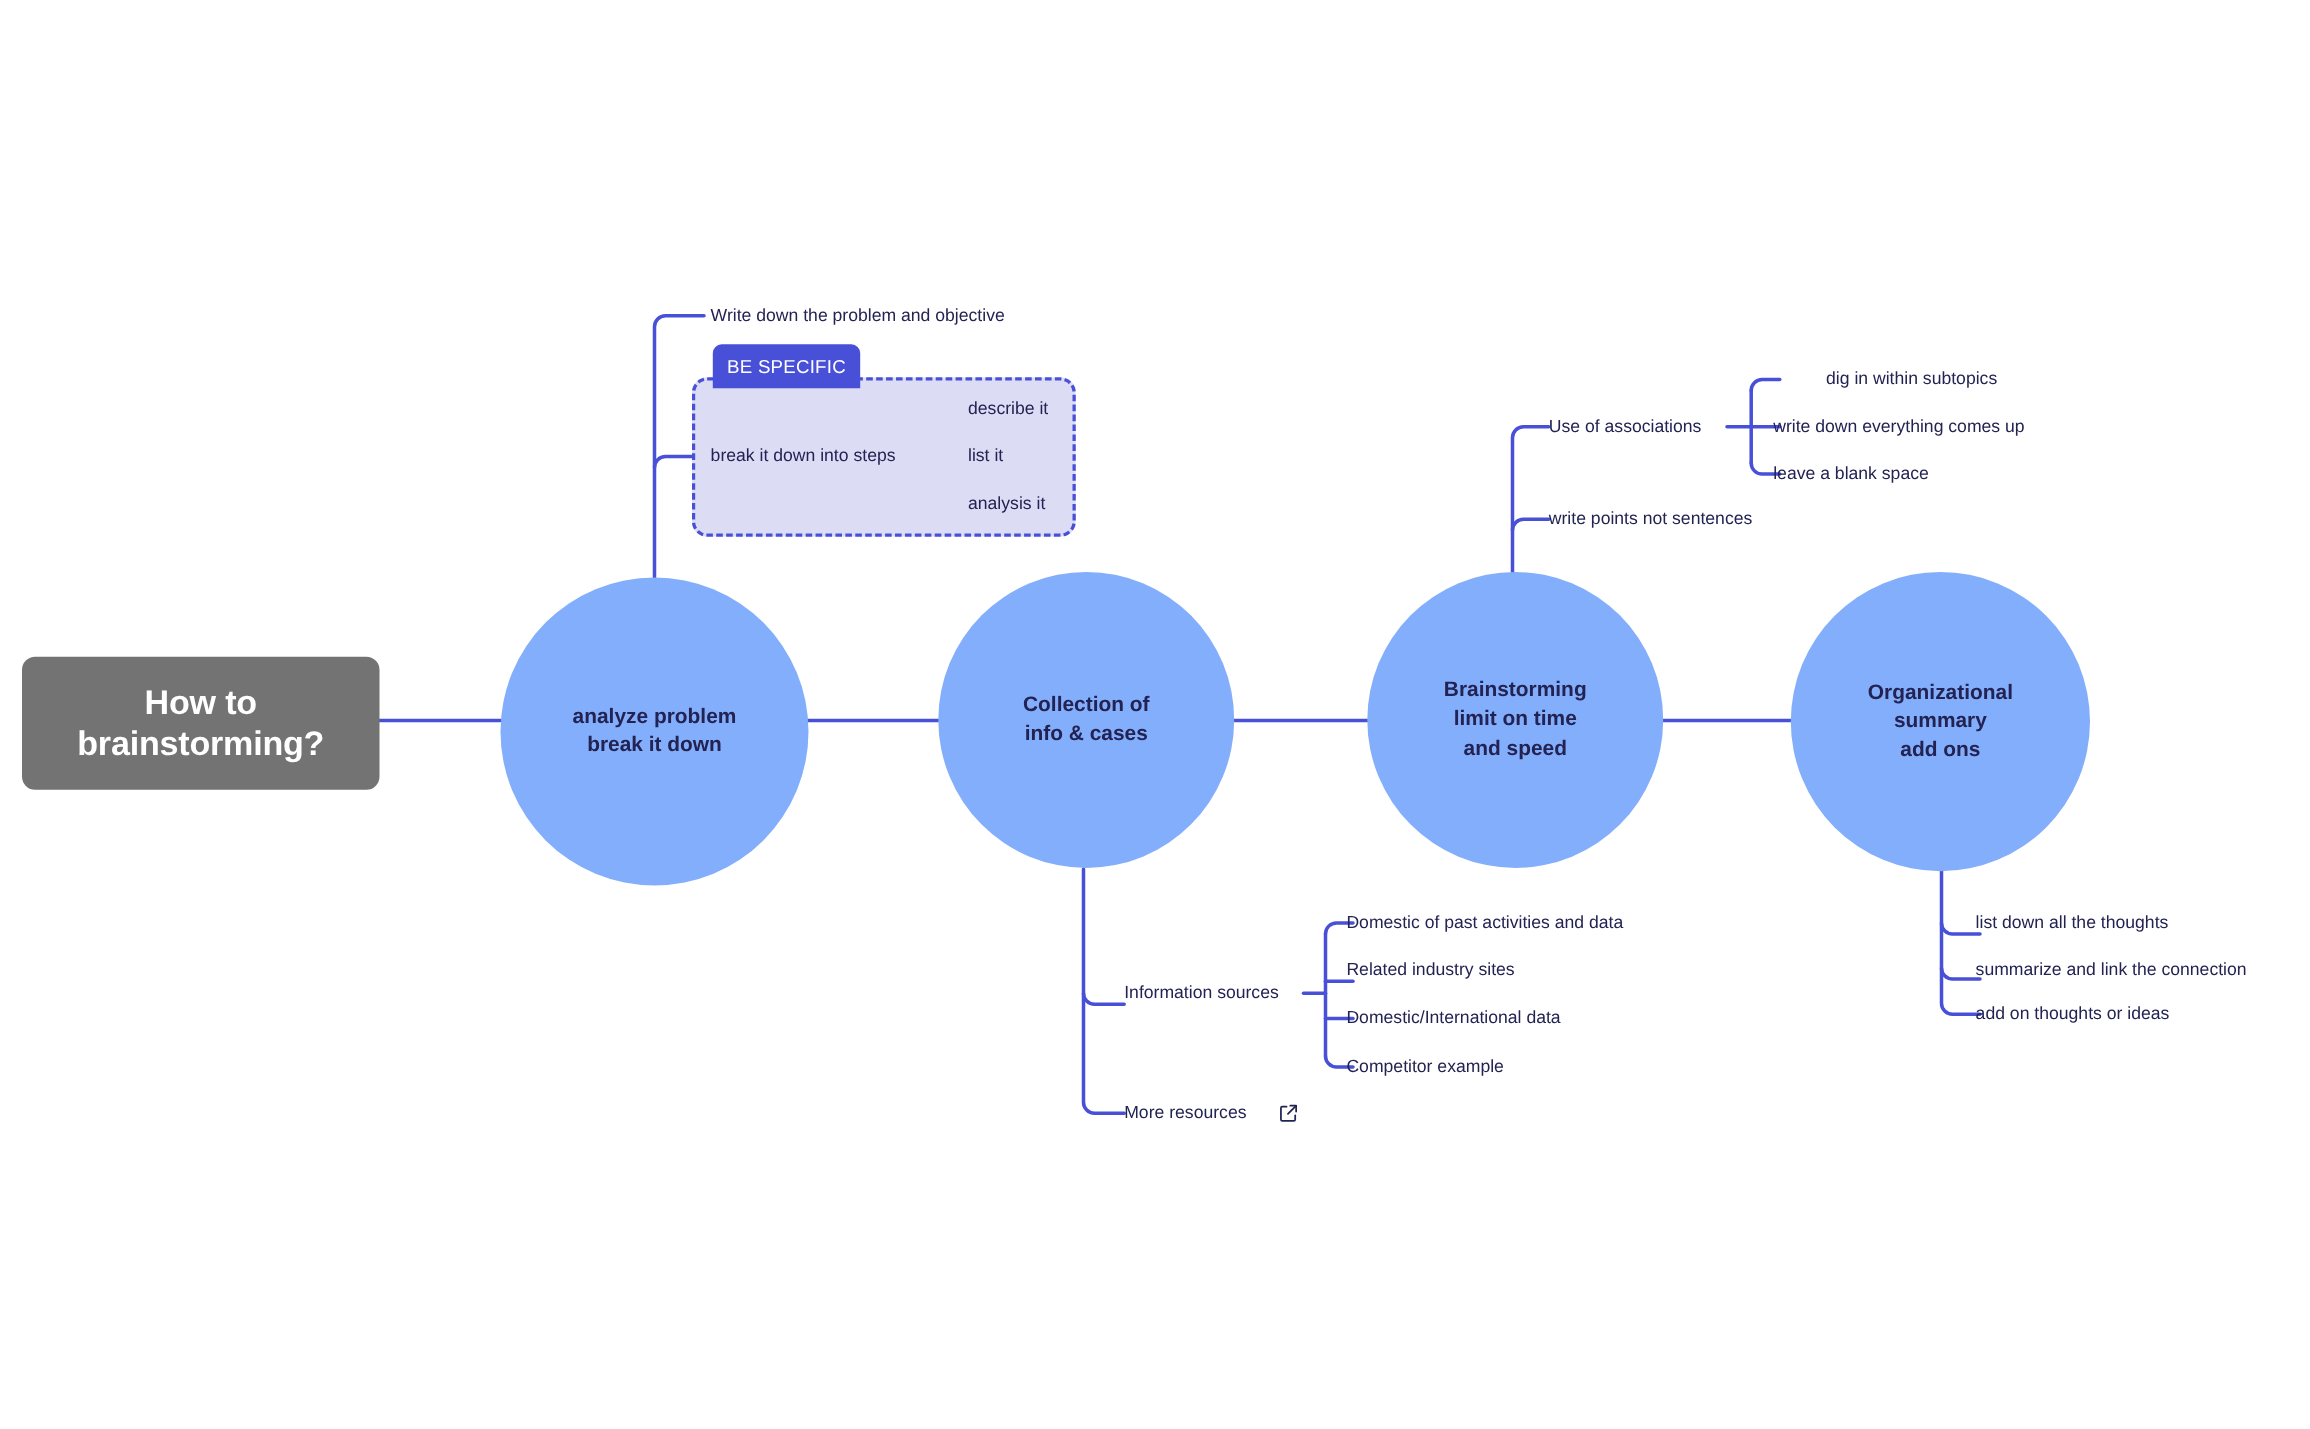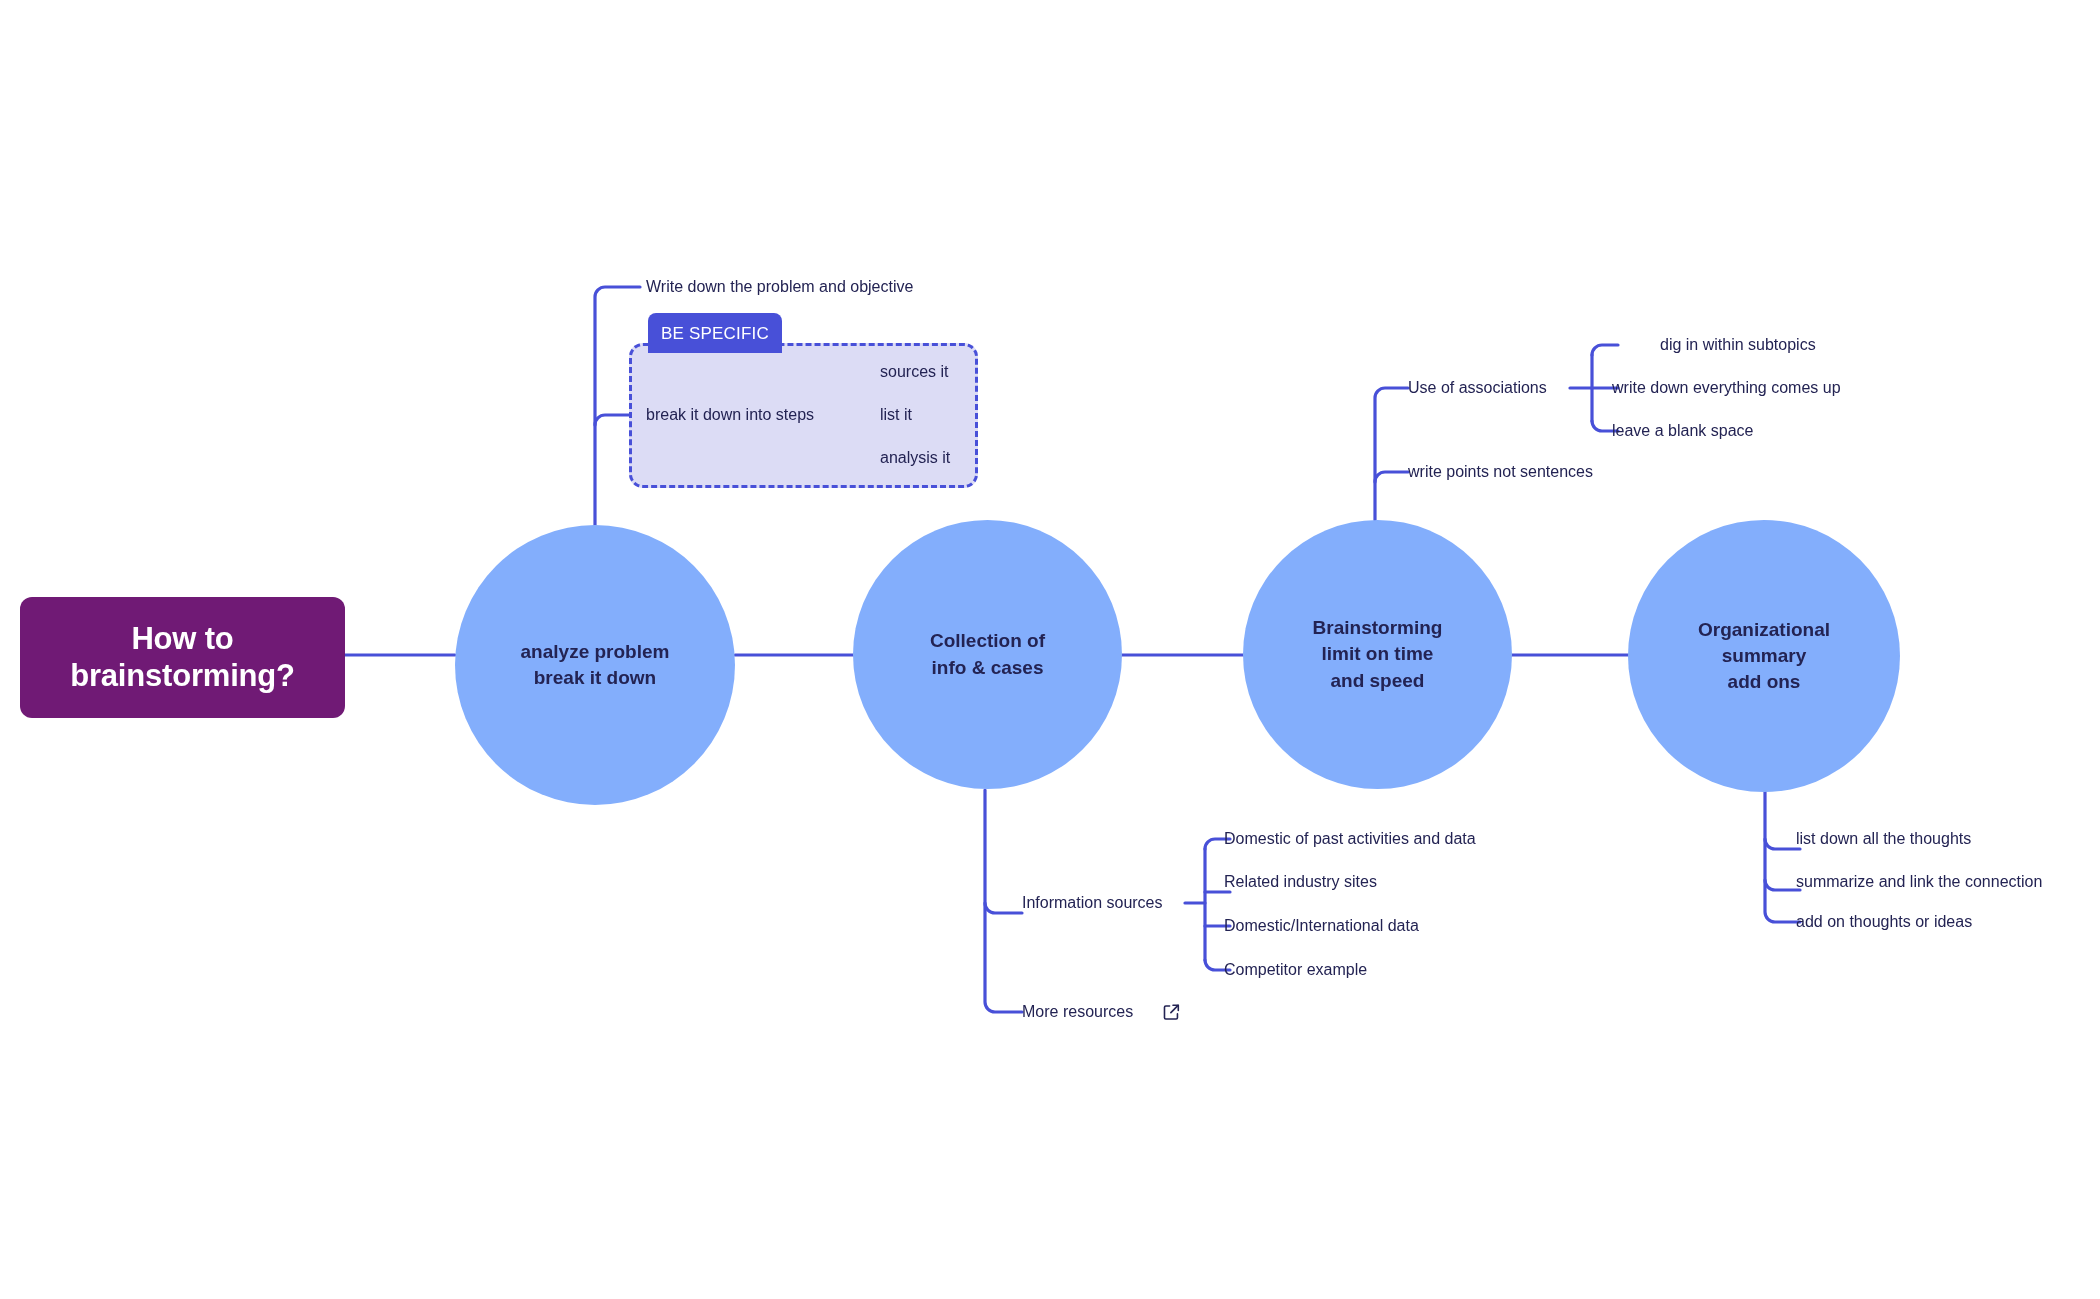--- a/index.html
+++ b/index.html
@@ -29,21 +29,21 @@
     pointer-events: none;
   }
 
   
   .root-card {
     position: absolute;
     left: 20px;
     top: 597px;
     width: 325px;
     height: 121px;
-    background: #701a75;
+    background: #737373;
     border-radius: 12px;
     display: flex;
     align-items: center;
     justify-content: center;
     box-sizing: border-box;
   }
   .root-card .root-title {
     color: #ffffff;
     font-size: 31px;
     font-weight: bold;
@@ -199,21 +199,21 @@
   <div class="node-circle" style="left:1628px; top:520px; width:272px; height:272px;">
     <div class="circle-label">Organizational
 summary
 add ons</div>
   </div>
 
   <div class="leaf" style="left:646px; top:287px;">Write down the problem and objective</div>
 
   <div class="leaf" style="left:646px; top:415px;">break it down into steps</div>
 
-  <div class="leaf" style="left:880px; top:372px;">sources it</div>
+  <div class="leaf" style="left:880px; top:372px;">describe it</div>
 
   <div class="leaf" style="left:880px; top:415px;">list it</div>
 
   <div class="leaf" style="left:880px; top:458px;">analysis it</div>
 
   <div class="leaf" style="left:1022px; top:903px;">Information sources</div>
 
   <div class="leaf" style="left:1022px; top:1012px;">More resources</div>
 
   <svg class="ext-icon" style="left:1163px; top:1012px;" viewBox="0 0 16 16" xmlns="http://www.w3.org/2000/svg">

